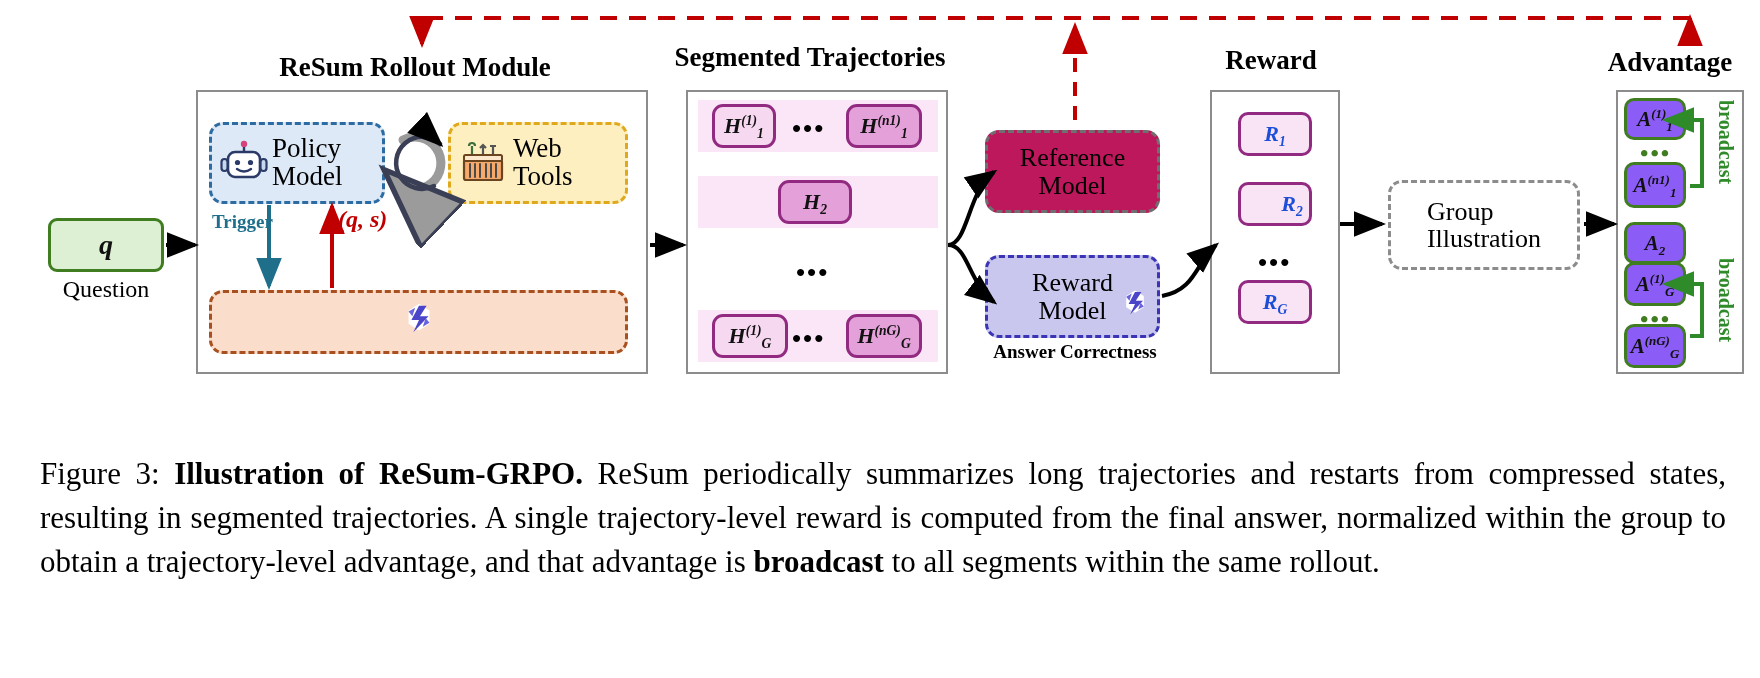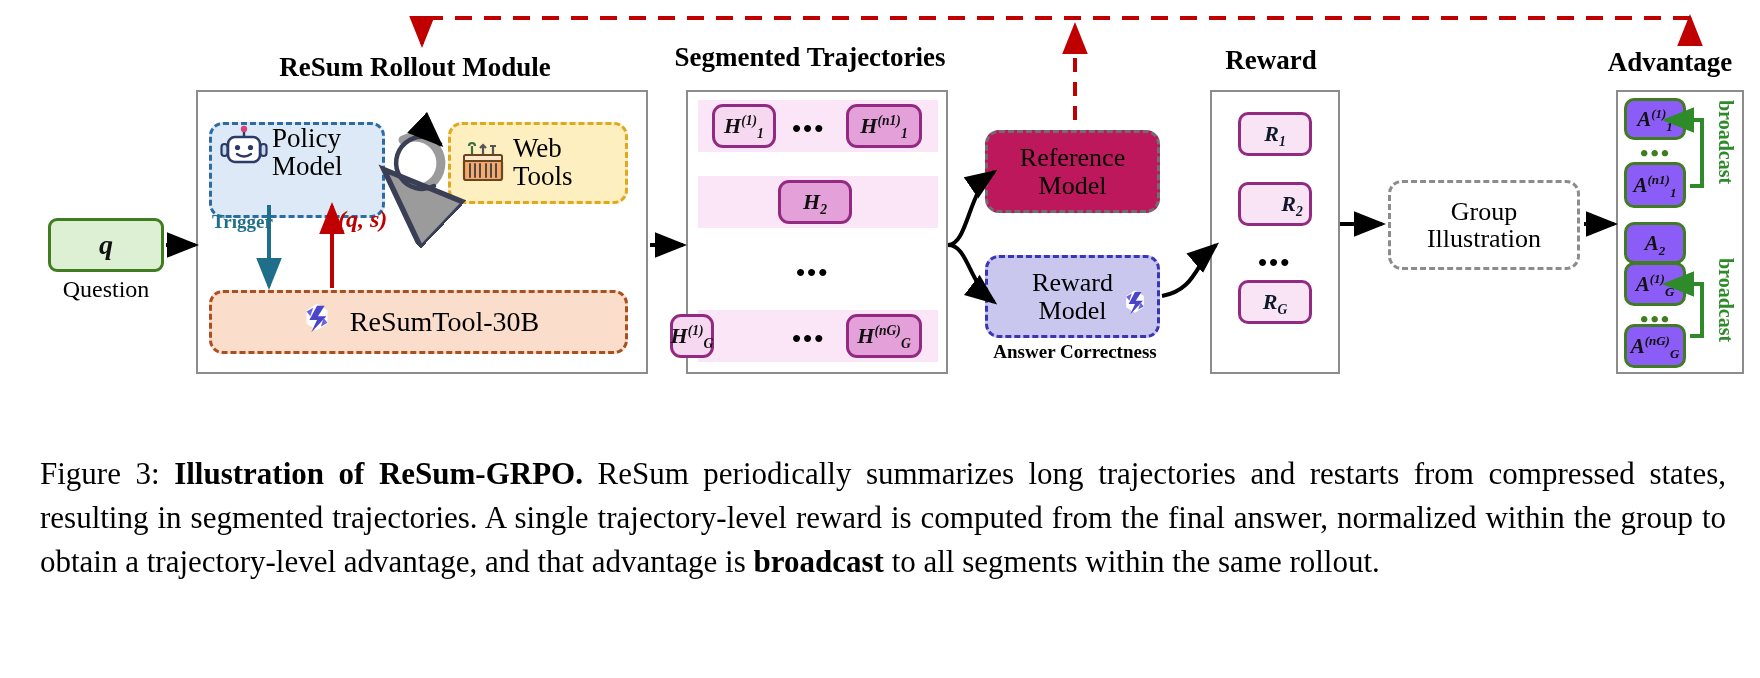--- a/index.html
+++ b/index.html
@@ -36,23 +36,23 @@
     font-family:"Liberation Serif", serif;
   }
   #q-caption {
     position:absolute; left:40px; top:276px; width:132px; text-align:center;
     font-size:24px; color:#000;
   }
 
   
   .dashbox { position:absolute; border-radius:14px; }
   #policy-box {
-    left:209px; top:122px; width:176px; height:96px;
+    left:209px; top:122px; width:176px; height:82px;
     border:3px dashed #2d6ca2; background:#dde9f6;
-    display:flex; justify-content:flex-start; padding-left:8px;
+    display:flex; align-items:center; justify-content:flex-start; padding-left:8px;
   }
   #policy-label { font-size:27px; line-height:1.02; color:#000; text-align:left; margin-left:4px;}
   #tools-box {
     left:448px; top:122px; width:180px; height:82px;
     border:3px dashed #e0a81c; background:#fdefc0;
     display:flex; align-items:center; justify-content:flex-start; padding-left:8px;
   }
   #tools-label { font-size:27px; line-height:1.02; color:#000; text-align:left; margin-left:6px;}
   #resumtool-box {
     left:209px; top:290px; width:419px; height:64px;
@@ -102,29 +102,29 @@
   #ans-correct {
     position:absolute; left:975px; top:341px; width:200px; text-align:center;
     font-size:19px; font-weight:bold; color:#000000;
     font-family:"Liberation Serif", serif;
   }
 
   
   .rbox {
     position:absolute; border:3px solid #912a80; border-radius:10px;
     background:#f8e4f4; display:flex; align-items:center; justify-content:center;
-    font-size:22px; font-weight:bold; font-style:italic; color:#0f172a;
+    font-size:22px; font-weight:bold; font-style:italic; color:#1d4ed8;
   }
 
   
   #group-box {
     position:absolute; left:1388px; top:180px; width:192px; height:90px;
     border:3px dashed #8c8c8c; border-radius:14px; background:#fff;
     display:flex; align-items:center; justify-content:center;
-    font-size:26px; line-height:1.05; text-align:center; color:#000;
+    font-size:26px; line-height:1.05; text-align:left; color:#000;
   }
 
   
   .abox {
     position:absolute; border:3px solid #3f7d20; border-radius:10px;
     background:#8b5cf6; display:flex; align-items:center; justify-content:center;
     font-size:21px; color:#111;
   }
   .dots-green { position:absolute; font-size:24px; font-weight:bold; color:#3f7d20; letter-spacing:2px; }
   .broadcast-label {
@@ -265,21 +265,20 @@
 
   <div class="dashbox" id="resumtool-box">
     <span style="flex:0 0 auto;">
       <svg viewBox="0 0 40 40" width="38" height="38">
         <path d="M20,3 L31,10 L31,24 L20,31 L9,24 L9,10 Z" fill="#fff"></path>
         <path d="M20,5 L12,20 L20,20 L14,33 L30,16 L21,16 L28,5 Z" fill="#4a45c9"></path>
         <path d="M9,11 L16,7 L13,16 Z" fill="#6a63e0"></path>
         <path d="M31,23 L24,27 L27,18 Z" fill="#6a63e0"></path>
       </svg>
     </span>
-    <span id="resumtool-label">ReSumTool-30B</span>
   </div>
 
   <div class="panel" style="left:686px; top:90px; width:262px; height:284px;"></div>
 
   <div class="traj-row" style="left:698px; top:100px; width:240px; height:52px;"></div>
   <div class="traj-row" style="left:698px; top:176px; width:240px; height:52px;"></div>
   <div class="traj-row" style="left:698px; top:310px; width:240px; height:52px;"></div>
 
   <div class="hbox light" style="left:712px; top:104px; width:64px; height:44px;">
     <span class="mathH"><span>H</span><sup>(1)</sup><sub>1</sub></span>
@@ -288,21 +287,21 @@
   <div class="hbox dark" style="left:846px; top:104px; width:76px; height:44px;">
     <span class="mathH"><span>H</span><sup>(n1)</sup><sub>1</sub></span>
   </div>
 
   <div class="hbox dark" style="left:778px; top:180px; width:74px; height:44px;">
     <span class="mathH"><span>H</span><sub>2</sub></span>
   </div>
 
   <div class="dots" style="left:796px; top:258px;">•••</div>
 
-  <div class="hbox light" style="left:670px; top:314px; width:44px; height:44px;">
+  <div class="hbox light" style="left:712px; top:314px; width:76px; height:44px;">
     <span class="mathH"><span>H</span><sup>(1)</sup><sub>G</sub></span>
   </div>
   <div class="dots" style="left:792px; top:324px;">•••</div>
   <div class="hbox dark" style="left:846px; top:314px; width:76px; height:44px;">
     <span class="mathH"><span>H</span><sup>(nG)</sup><sub>G</sub></span>
   </div>
 
   <div id="ref-box">
     <span><span>Reference</span><br><span>Model</span></span>
   </div>

